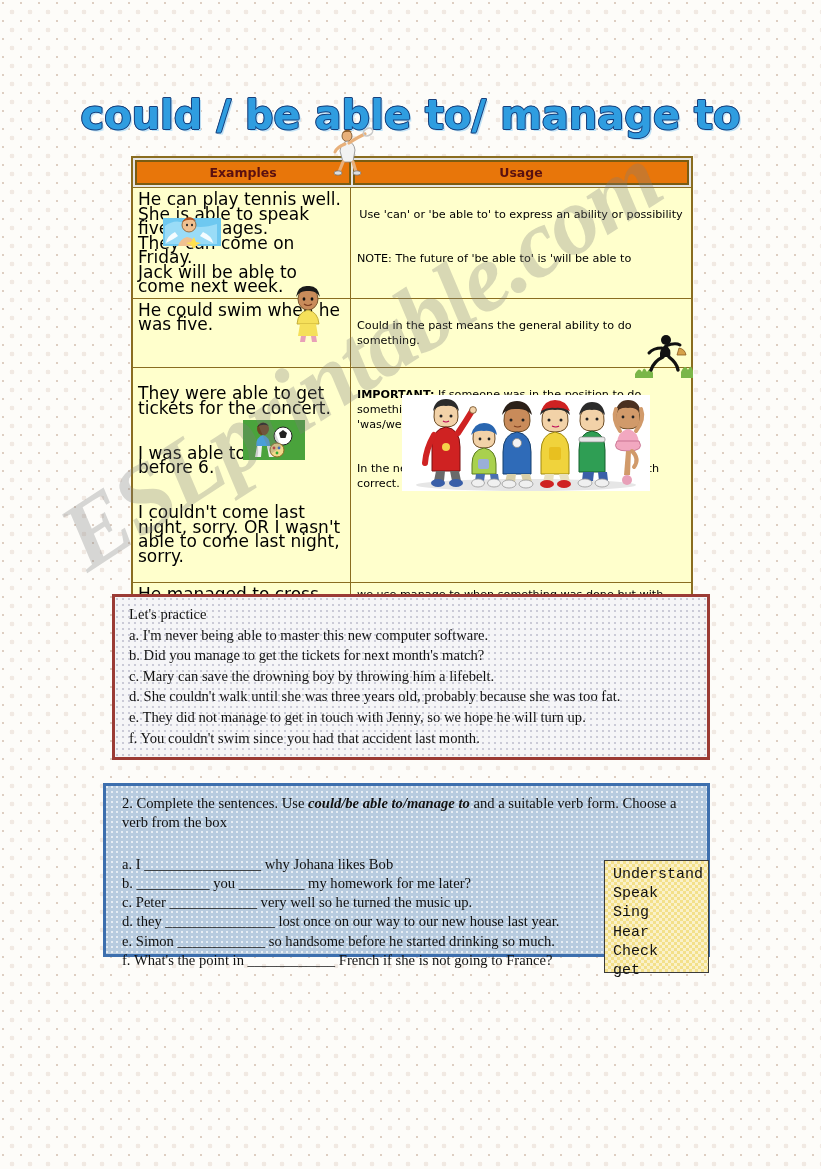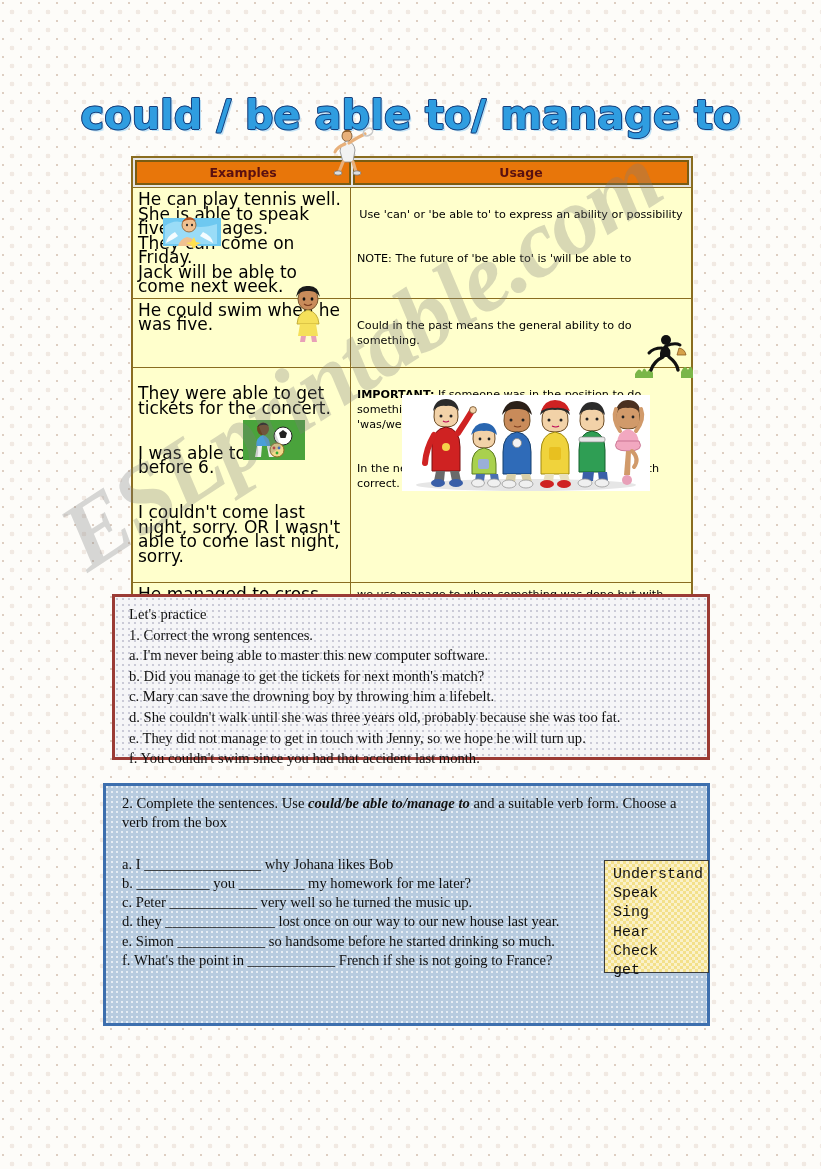--- a/index.html
+++ b/index.html
@@ -185,21 +185,21 @@
     line-height: 20.6px;
     color: #111;
   }
 
   
   #exercise-box {
     position: absolute;
     left: 103px;
     top: 783px;
     width: 607px;
-    height: 243px;
+    height: 174px;
     box-sizing: border-box;
     border: 3px solid #3d6fae;
     background-color: #b7cbdf;
     background-image:
       radial-gradient(circle at 1px 1px, rgba(255,255,255,0.65) 0.9px, transparent 1.1px);
     background-size: 5px 5px;
     padding: 8px 12px 0 16px;
     z-index: 15;
   }
   #exercise-box p {
@@ -452,21 +452,20 @@
     <path d="M218 36 q-8 -12 -4 -22" stroke="#d19a6a" stroke-width="4" fill="none" stroke-linecap="round"></path>
     <path d="M234 36 q9 -12 5 -22" stroke="#d19a6a" stroke-width="4" fill="none" stroke-linecap="round"></path>
     <path d="M224 56 l-2 24 h6 l1 -24z" fill="#d19a6a"></path>
     <path d="M230 56 q8 8 2 16" stroke="#d19a6a" stroke-width="4" fill="none" stroke-linecap="round"></path>
     <ellipse cx="225" cy="85" rx="5" ry="5" fill="#e8a0b8"></ellipse>
   </g>
 </svg>
 
 <div id="practice-box">
   <p>Let's practice</p>
-  <p>1. Correct the wrong sentences.</p>
   <p>a. I'm never being able to master this new computer software.</p>
   <p>b. Did you manage to get the tickets for next month's match?</p>
   <p>c. Mary can save the drowning boy by throwing him a lifebelt.</p>
   <p>d. She couldn't walk until she was three years old, probably because she was too fat.</p>
   <p>e. They did not manage to get in touch with Jenny, so we hope he will turn up.</p>
   <p>f. You couldn't swim since you had that accident last month.</p>
 </div>
 
 <div id="exercise-box">
   <p id="ex-intro"><span>2. Complete the sentences. Use </span><b>could/be able to/manage to</b><span> and a suitable verb form. Choose a verb from the box</span></p>

